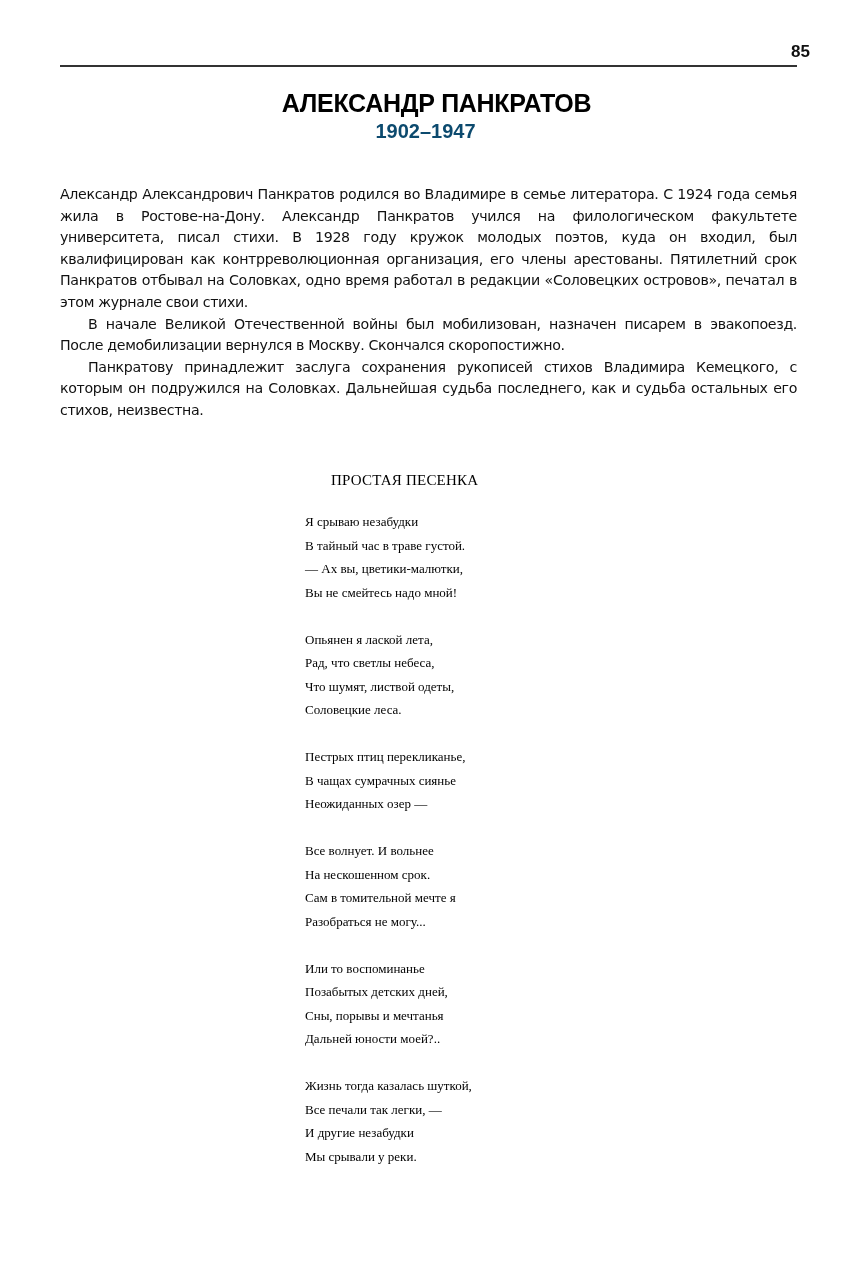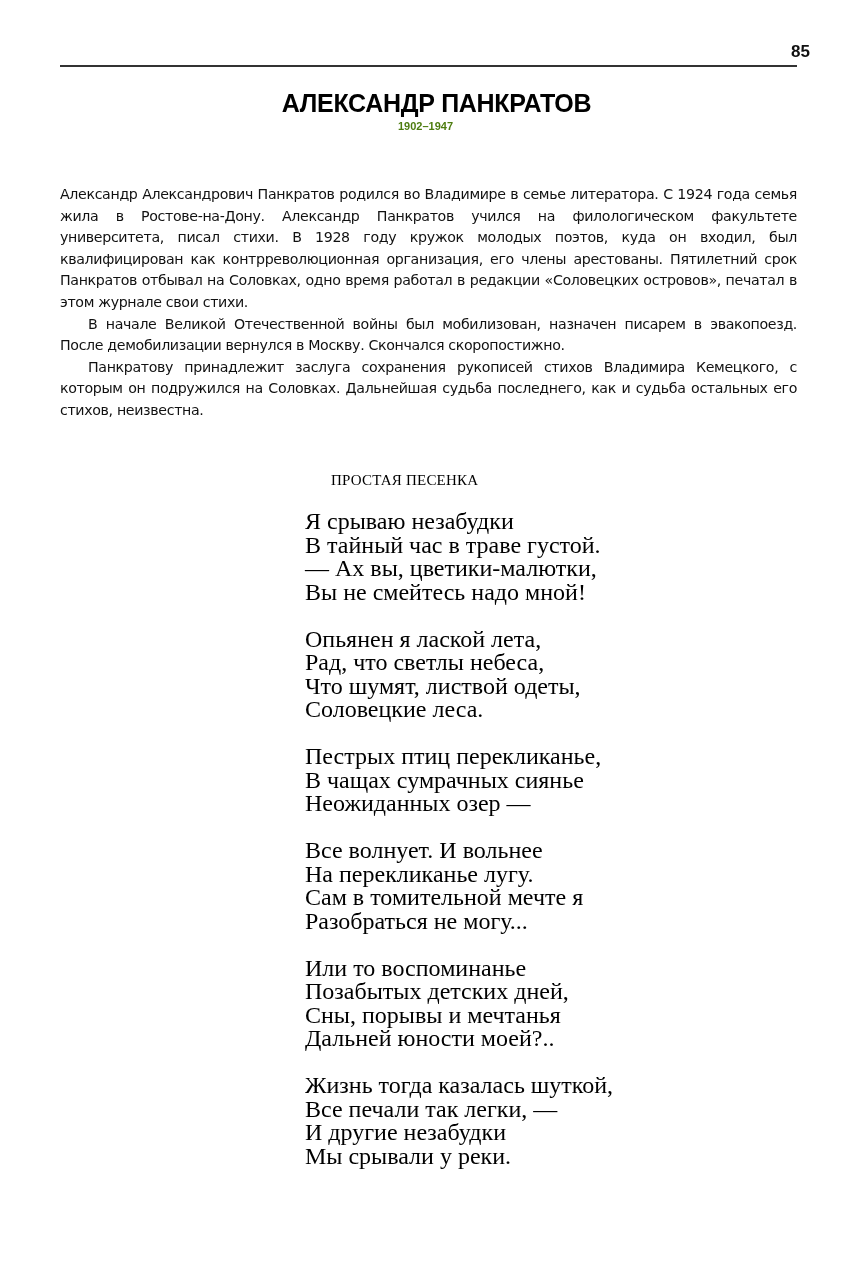--- a/index.html
+++ b/index.html
@@ -44,22 +44,22 @@
       color: #000;
     }
     .author-years {
       position: absolute;
       top: 120px;
       left: 0;
       width: 851px;
       text-align: center;
       font-family: "Liberation Sans", sans-serif;
       font-weight: bold;
-      font-size: 11px;
-      color: #4d7c0f;
+      font-size: 20px;
+      color: #0c4a6e;
     }
     .bio {
       position: absolute;
       top: 184px;
       left: 60px;
       width: 737px;
       font-family: "DejaVu Sans", sans-serif;
       font-size: 14.2px;
       line-height: 21.6px;
       color: #111;
@@ -83,21 +83,21 @@
       font-family: "Liberation Serif", serif;
       font-size: 15px;
       letter-spacing: 0.2px;
       color: #000;
     }
     .poem {
       position: absolute;
       top: 510px;
       left: 305px;
       font-family: "Liberation Serif", serif;
-      font-size: 24px;
+      font-size: 13px;
       line-height: 23.5px;
       color: #000;
     }
     .stanza {
       margin: 0 0 23.5px 0;
     }
     .stanza .line {
       display: block;
       white-space: nowrap;
     }
@@ -132,21 +132,21 @@
     <span class="line">Что шумят, листвой одеты,</span>
     <span class="line">Соловецкие леса.</span>
   </div>
   <div class="stanza">
     <span class="line">Пестрых птиц перекликанье,</span>
     <span class="line">В чащах сумрачных сиянье</span>
     <span class="line">Неожиданных озер —</span>
   </div>
   <div class="stanza">
     <span class="line">Все волнует. И вольнее</span>
-    <span class="line">На перекликанье лугу.</span>
+    <span class="line">На нескошенном срок.</span>
     <span class="line">Сам в томительной мечте я</span>
     <span class="line">Разобраться не могу...</span>
   </div>
   <div class="stanza">
     <span class="line">Или то воспоминанье</span>
     <span class="line">Позабытых детских дней,</span>
     <span class="line">Сны, порывы и мечтанья</span>
     <span class="line">Дальней юности моей?..</span>
   </div>
   <div class="stanza">

